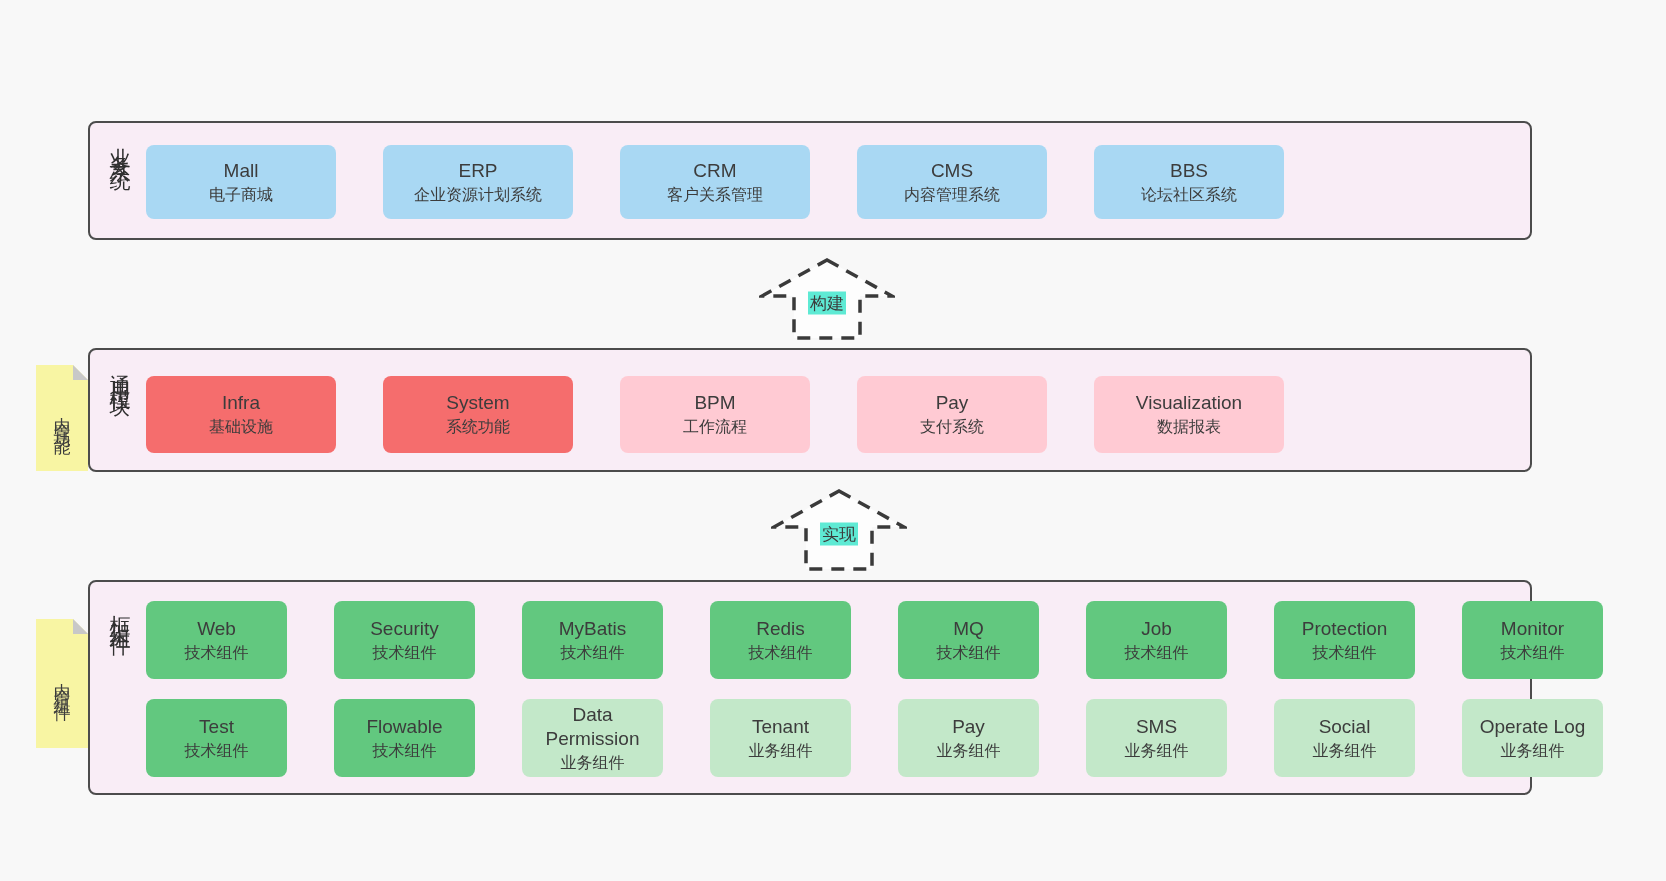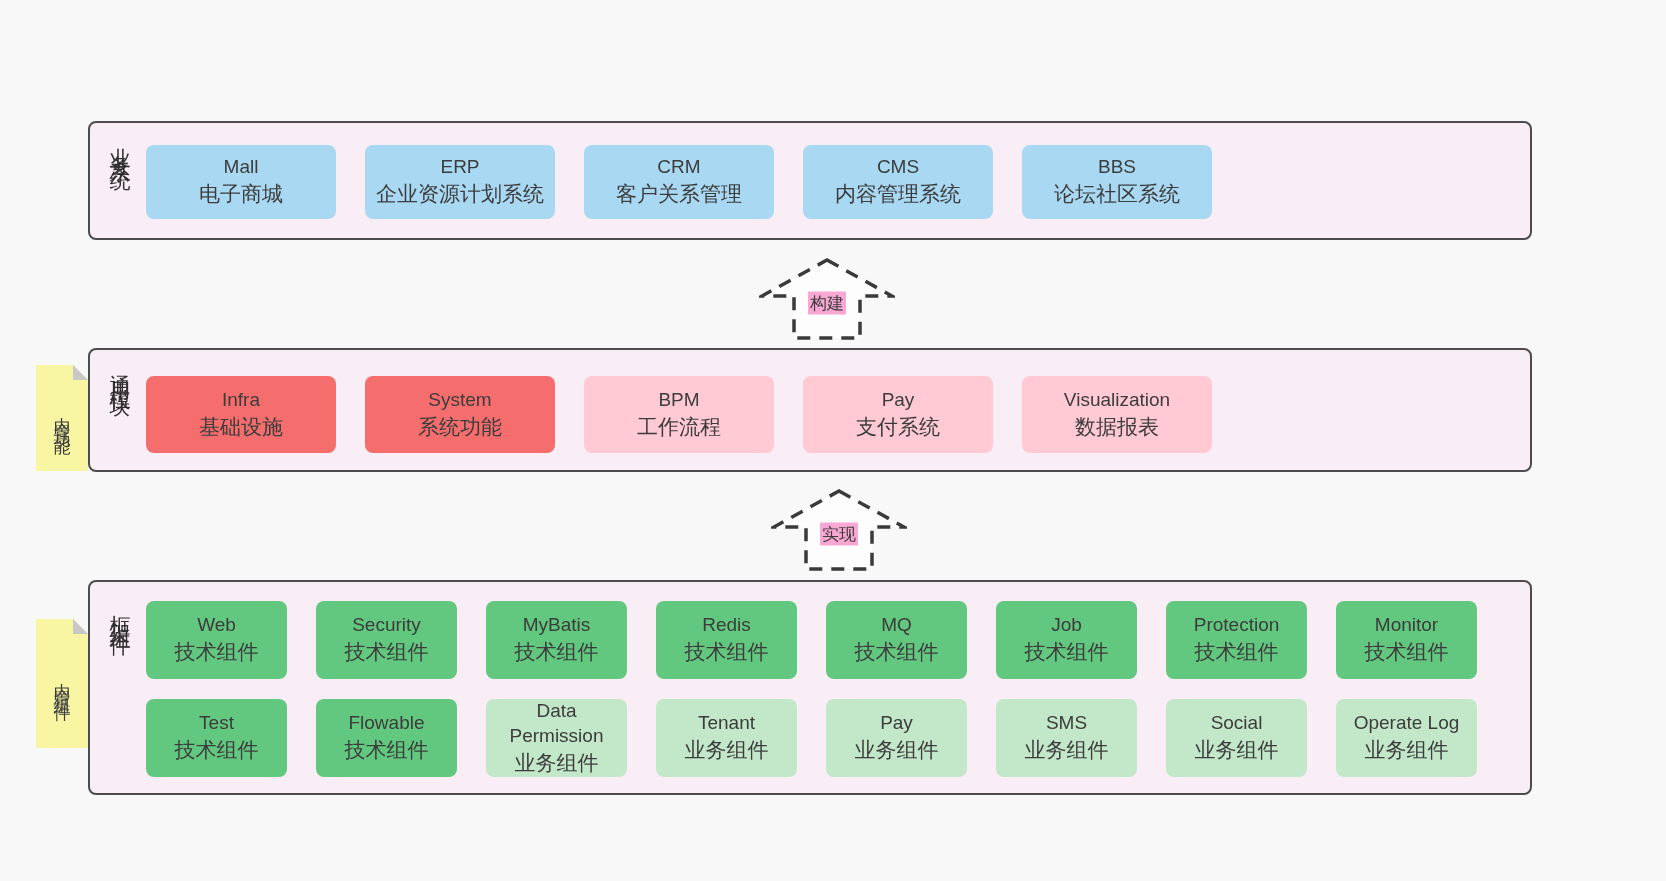--- a/index.html
+++ b/index.html
@@ -42,38 +42,38 @@
   .section--s3 .v-label { margin-top: 16px; }
   .rows {
     flex: 1 1 auto;
     display: flex;
     flex-direction: column;
     gap: 20px;
   }
   .section--s1 .rows { padding: 22px 0 0 12px; }
   .section--s2 .rows { padding: 26px 0 0 12px; }
   .section--s3 .rows { padding: 19px 0 0 12px; }
-  .box-row { display: flex; gap: 29px; }
+  .box-row { display: flex; gap: 47px; }
   .section--s3 .box-row { }
   .box {
     border-radius: 8px;
     display: flex;
     flex-direction: column;
     justify-content: center;
     align-items: center;
     text-align: center;
     color: #3c3c3c;
     box-sizing: border-box;
     padding: 4px 6px;
   }
   .section--s1 .box { width: 190px; height: 74px; }
   .section--s2 .box { width: 190px; height: 77px; }
   .section--s3 .box { width: 141px; height: 78px; }
   .box-title { font-size: 19px; line-height: 1.3; }
-  .box-subtitle { font-size: 21px; line-height: 1.35; }
+  .box-subtitle { font-size: 16px; line-height: 1.35; }
   .box--blue { background: var(--c-blue, #a9d8f3); }
   .box--red { background: var(--c-red, #f56d6d); }
   .box--pink { background: var(--c-pink, #ffcad3); }
   .box--green { background: var(--c-green, #62c87f); }
   .box--lightGreen { background: var(--c-lightGreen, #c3e8c9); }
   .sticky {
     position: absolute;
     left: 36px;
     width: 52px;
     background: var(--c-sticky, #f8f5a3);
@@ -115,21 +115,21 @@
   .arrow--a1 { left: 759px; top: 257px; }
   .arrow--a2 { left: 771px; top: 488px; }
   .arrow svg { display: block; width: 100%; height: 100%; }
   .arrow-label {
     position: absolute;
     left: 50%;
     top: 46px;
     transform: translate(-50%, -50%);
     font-size: 17px;
     color: #3c3c3c;
-    background: #f9a8d4;
+    background: #5eead4;
     padding: 0 2px;
     white-space: nowrap;
   }
 </style>
 </head>
 <body>
 
 <div class="canvas">
 
   <div class="section section--s1">

